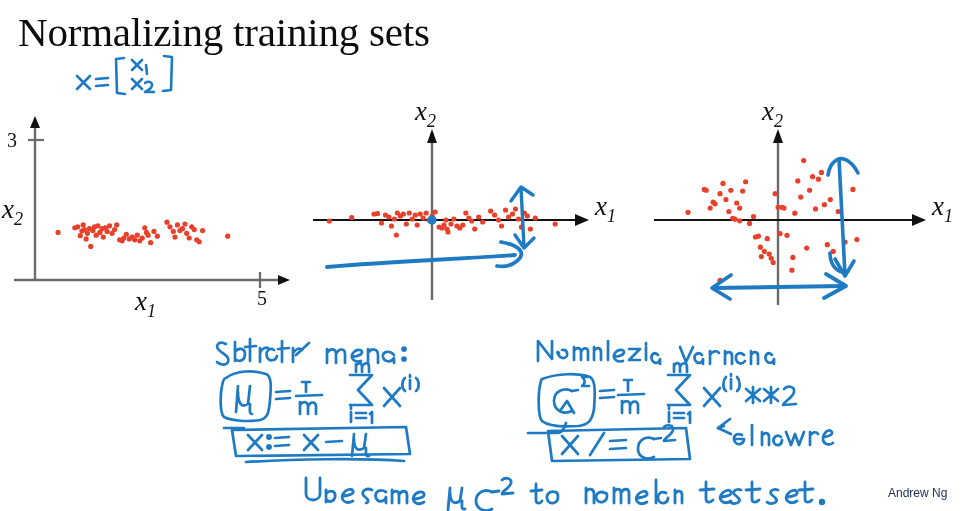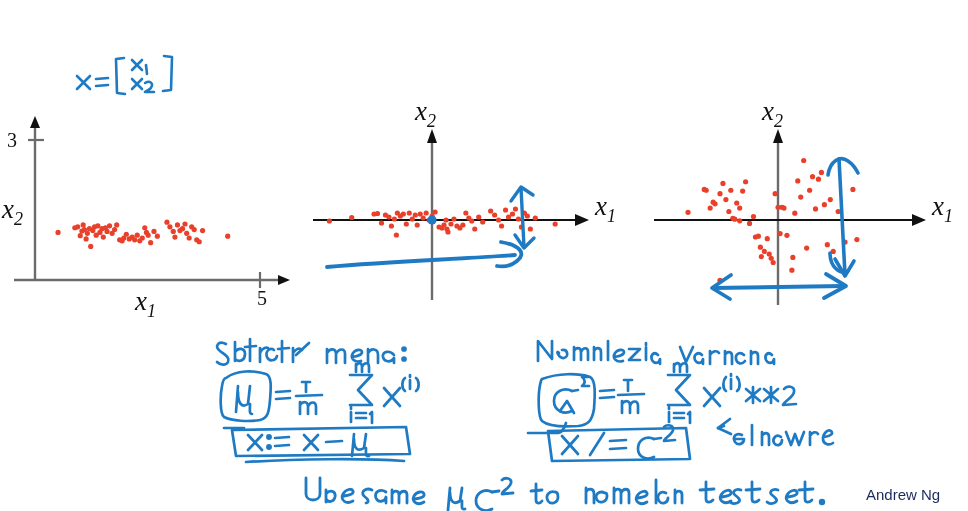--- a/index.html
+++ b/index.html
@@ -28,43 +28,44 @@
     letter-spacing: -0.2px;
   }
   .plot {
     position: absolute;
   }
   .handwriting {
     position: absolute;
   }
   #footer-author {
     position: absolute;
-    left: 866px;
+    left: 888px;
     top: 486px;
     font-family: "Liberation Sans", sans-serif;
-    font-size: 15px;
+    font-size: 12px;
     color: #1b2a5e;
     white-space: nowrap;
   }
   svg { display: block; overflow: visible; }
   .axis-label {
     font-family: "Liberation Serif", serif;
     font-style: italic;
     fill: #111111;
   }
   .tick-label {
     font-family: "Liberation Serif", serif;
     fill: #111111;
   }
 </style>
 </head>
 <body>
 
 <div id="slide">
 
+  <div id="slide-title">Normalizing training sets</div>
 
   <div class="handwriting" style="left:72px; top:52px;">
     <svg width="130" height="50" viewBox="0 0 130 50">
       <g fill="none" stroke="#1f7ac4" stroke-width="2.6" stroke-linecap="round" stroke-linejoin="round">
 
         <path d="M5,24 L18,37"></path>
         <path d="M18,24 L5,37"></path>
 
         <path d="M24,27 L36,26"></path>
         <path d="M24,34 L36,33"></path>

